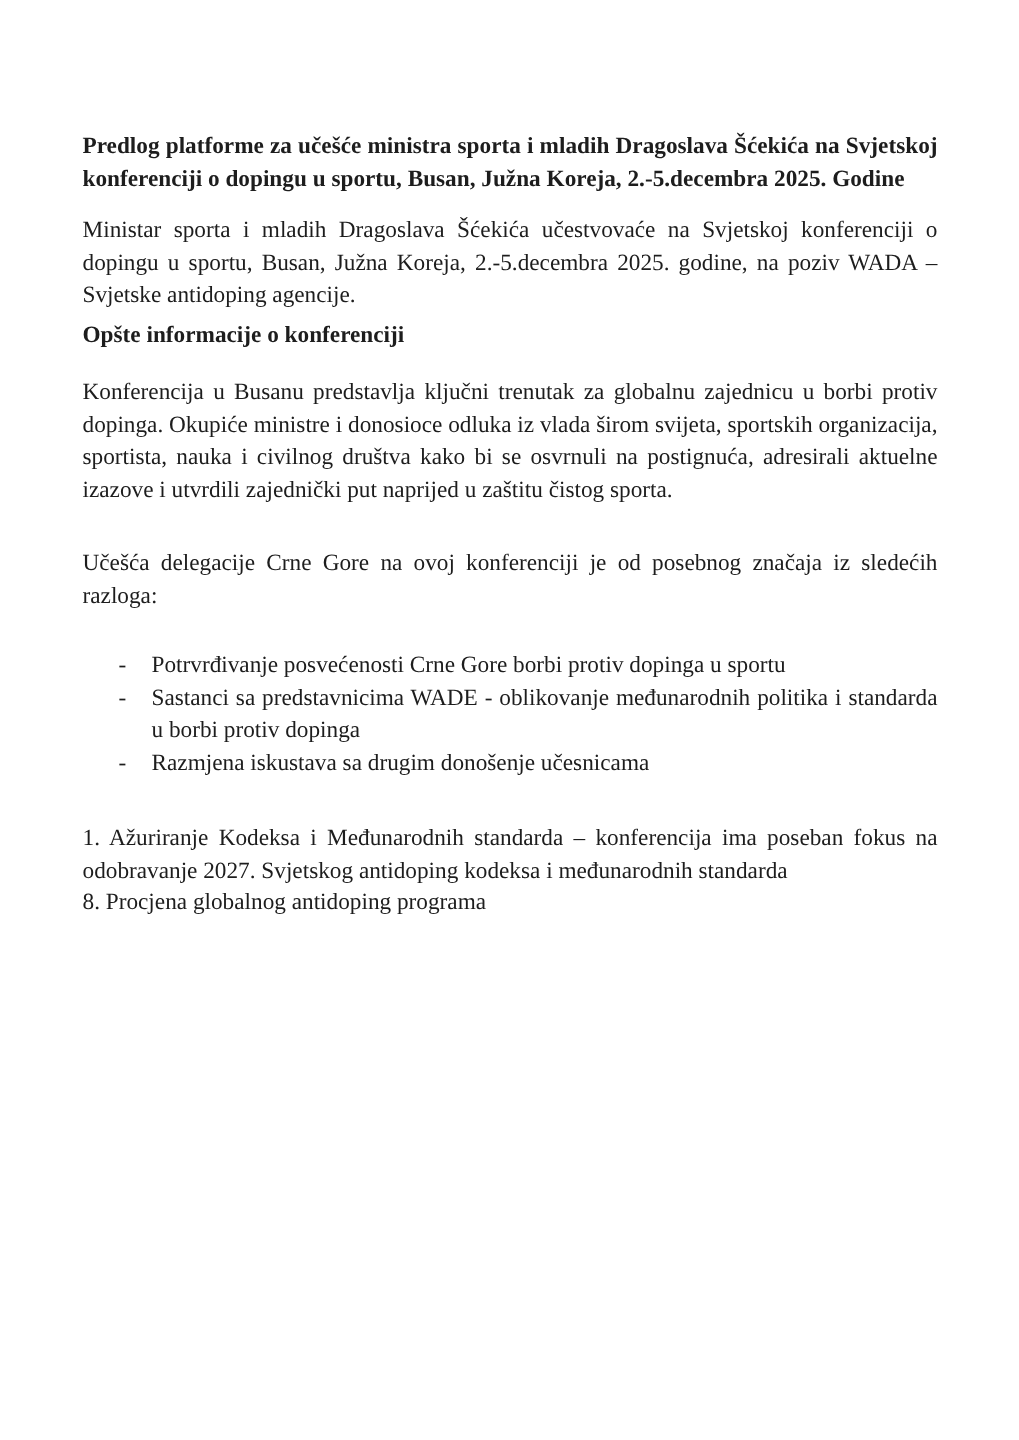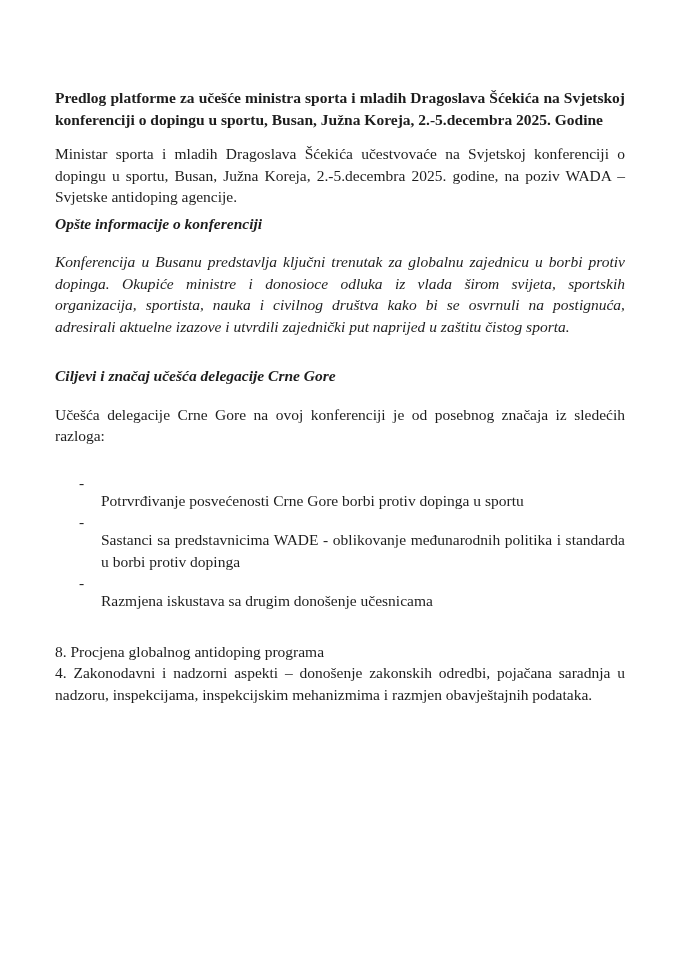--- a/index.html
+++ b/index.html
@@ -29,46 +29,43 @@
     text-align: justify;
     margin: 0;
   }
   .intro {
     margin-bottom: 5px;
   }
   .sec-heading {
     font-weight: bold;
     text-align: left;
     margin: 0 0 17px 0;
-    font-style: italic;
   }
   .s1-para {
     margin-bottom: 28px;
-    font-style: italic;
   }
   .s2-para {
     margin-bottom: 25px;
   }
   .bullet-list {
     margin: 0 0 29px 0;
     padding: 0;
   }
   .bullet-item {
     display: flex;
     margin: 0;
   }
   .bullet-marker {
     flex: 0 0 22px;
     margin-left: 24px;
     text-align: left;
   }
   .bullet-text {
     flex: 1;
     text-align: justify;
-    margin-top: 18px;
   }
   .numbered-item {
     text-align: justify;
     margin: 0;
   }
 </style>
 </head>
 <body>
 
 <div class="page">
@@ -76,37 +73,36 @@
   <div class="doc-title">Predlog platforme za učešće ministra sporta i mladih Dragoslava Šćekića na Svjetskoj konferenciji o dopingu u sportu, Busan, Južna Koreja, 2.-5.decembra 2025. Godine</div>
 
   <p class="para intro">Ministar sporta i mladih Dragoslava Šćekića učestvovaće na Svjetskoj konferenciji o dopingu u sportu, Busan, Južna Koreja, 2.-5.decembra 2025. godine, na poziv WADA – Svjetske antidoping agencije.</p>
 
   <div>
     <div class="sec-heading">Opšte informacije o konferenciji</div>
     <p class="para s1-para">Konferencija u Busanu predstavlja ključni trenutak za globalnu zajednicu u borbi protiv dopinga. Okupiće ministre i donosioce odluka iz vlada širom svijeta, sportskih organizacija, sportista, nauka i civilnog društva kako bi se osvrnuli na postignuća, adresirali aktuelne izazove i utvrdili zajednički put naprijed u zaštitu čistog sporta.</p>
   </div>
 
   <div>
-    <div class="sec-heading">Ciljevi i značaj učešća delegacije Crne Gore</div>
     <p class="para s2-para">Učešća delegacije Crne Gore na ovoj konferenciji je od posebnog značaja iz sledećih razloga:</p>
 
     <div class="bullet-list">
       <div class="bullet-item">
         <span class="bullet-marker">-</span>
         <span class="bullet-text">Potrvrđivanje posvećenosti Crne Gore borbi protiv dopinga u sportu</span>
       </div>
       <div class="bullet-item">
         <span class="bullet-marker">-</span>
         <span class="bullet-text">Sastanci sa predstavnicima WADE - oblikovanje međunarodnih politika i standarda u borbi protiv dopinga</span>
       </div>
       <div class="bullet-item">
         <span class="bullet-marker">-</span>
         <span class="bullet-text">Razmjena iskustava sa drugim donošenje učesnicama</span>
       </div>
     </div>
   </div>
 
   <div>
+    <p class="numbered-item">1. Ažuriranje Kodeksa i Međunarodnih standarda – konferencija ima poseban fokus na odobravanje 2027. Svjetskog antidoping kodeksa i međunarodnih standarda</p>
     <p class="numbered-item">8. Procjena globalnog antidoping programa</p>
-    <p class="numbered-item">4. Zakonodavni i nadzorni aspekti – donošenje zakonskih odredbi, pojačana saradnja u nadzoru, inspekcijama, inspekcijskim mehanizmima i razmjen obavještajnih podataka.</p>
   </div>
 
 </div>
 
 </body></html>

